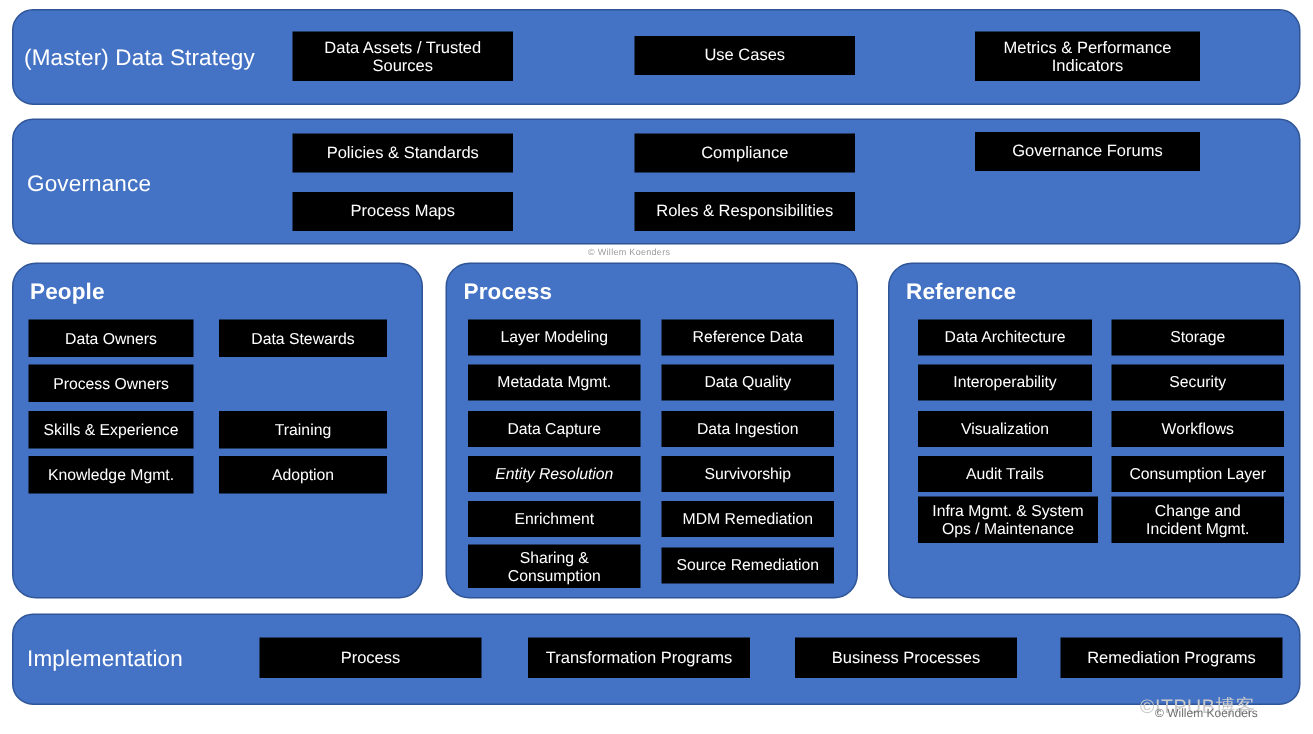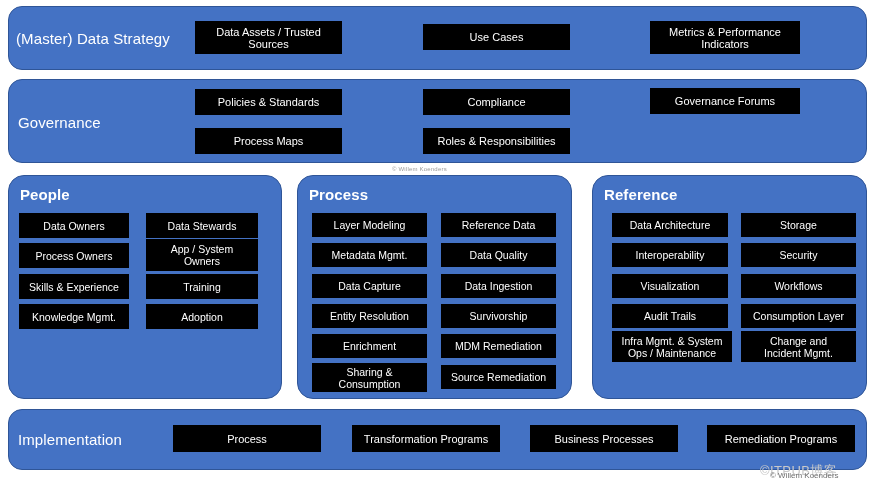--- a/index.html
+++ b/index.html
@@ -105,32 +105,30 @@
 
   <div class="panel tall" style="left:8px;top:175px;width:274px;height:224px;"></div>
   <div class="col-title" style="left:20px;top:186px;">People</div>
 
   <div class="box" style="left:19px;top:213px;width:110px;height:25px;">Data Owners</div>
   <div class="box" style="left:19px;top:243px;width:110px;height:25px;">Process Owners</div>
   <div class="box" style="left:19px;top:274px;width:110px;height:25px;">Skills &amp; Experience</div>
   <div class="box" style="left:19px;top:304px;width:110px;height:25px;">Knowledge Mgmt.</div>
 
   <div class="box" style="left:146px;top:213px;width:112px;height:25px;">Data Stewards</div>
-  <div class="box" style="left:146px;top:239px;width:112px;height:32px;">App / System
-Owners</div>
   <div class="box" style="left:146px;top:274px;width:112px;height:25px;">Training</div>
   <div class="box" style="left:146px;top:304px;width:112px;height:25px;">Adoption</div>
 
   <div class="panel tall" style="left:297px;top:175px;width:275px;height:224px;"></div>
   <div class="col-title" style="left:309px;top:186px;">Process</div>
 
   <div class="box" style="left:312px;top:213px;width:115px;height:24px;">Layer Modeling</div>
   <div class="box" style="left:312px;top:243px;width:115px;height:24px;">Metadata Mgmt.</div>
   <div class="box" style="left:312px;top:274px;width:115px;height:24px;">Data Capture</div>
-  <div class="box" style="left:312px;top:304px;width:115px;height:24px;">Entity Resolution</div>
+  <div class="box" style="left:312px;top:304px;width:115px;height:24px;font-style:italic;">Entity Resolution</div>
   <div class="box" style="left:312px;top:334px;width:115px;height:24px;">Enrichment</div>
   <div class="box" style="left:312px;top:363px;width:115px;height:29px;">Sharing &amp;
 Consumption</div>
 
   <div class="box" style="left:441px;top:213px;width:115px;height:24px;">Reference Data</div>
   <div class="box" style="left:441px;top:243px;width:115px;height:24px;">Data Quality</div>
   <div class="box" style="left:441px;top:274px;width:115px;height:24px;">Data Ingestion</div>
   <div class="box" style="left:441px;top:304px;width:115px;height:24px;">Survivorship</div>
   <div class="box" style="left:441px;top:334px;width:115px;height:24px;">MDM Remediation</div>
   <div class="box" style="left:441px;top:365px;width:115px;height:24px;">Source Remediation</div>

